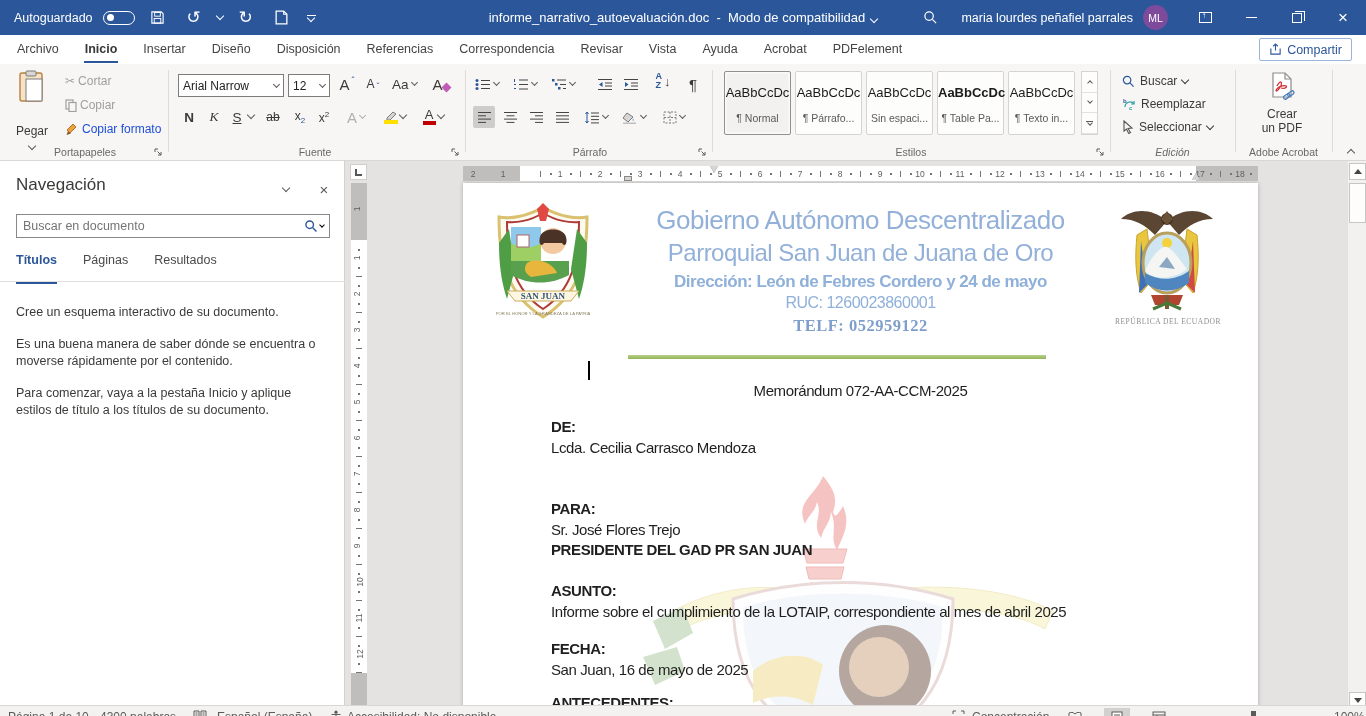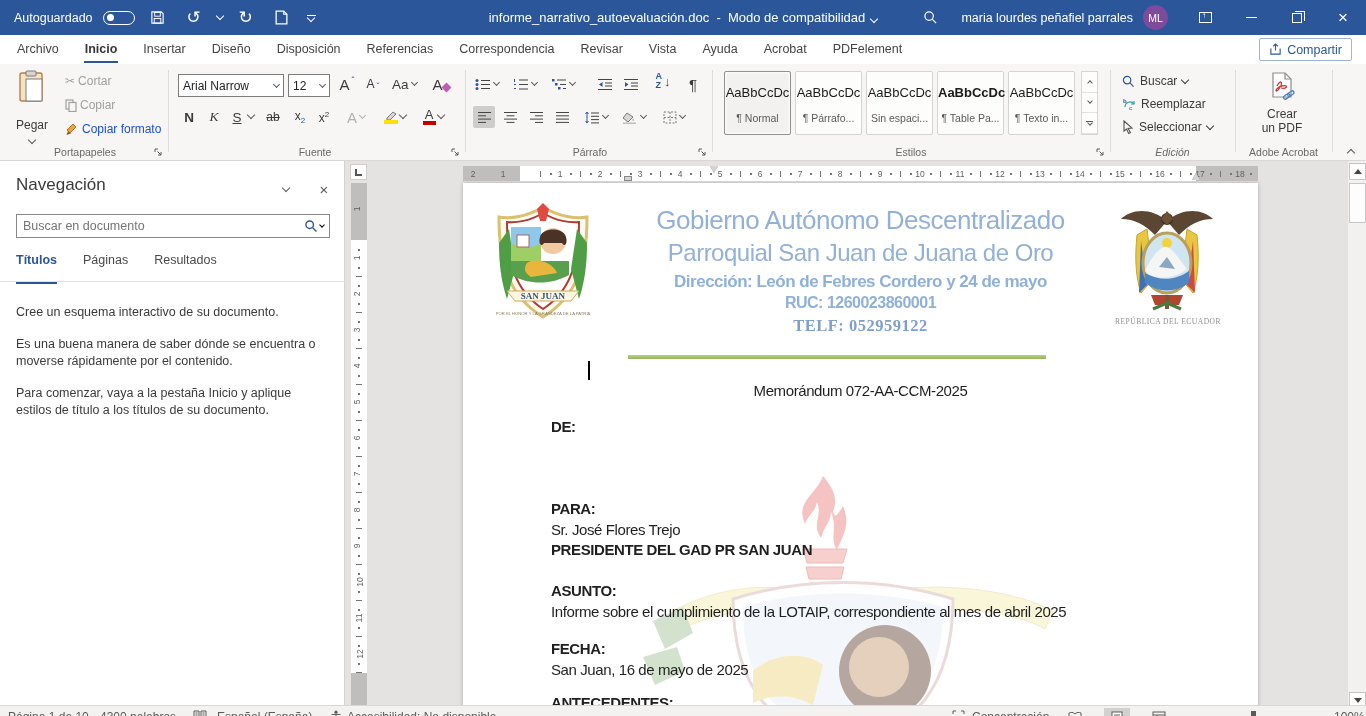--- a/index.html
+++ b/index.html
@@ -38,21 +38,21 @@
 
   
   .ribbon { position:absolute; left:0; top:64px; width:1366px; height:97px; background:#f7f6f5; border-bottom:1px solid #d8d7d6; z-index:48; }
   .rdiv { position:absolute; top:6px; height:82px; border-left:1px solid #dddcdb; }
   .grp-label { position:absolute; top:82px; font-size:10.5px; color:#6a6866; text-align:center; }
   .launcher { position:absolute; top:83px; width:11px; height:11px; cursor:pointer; }
   .launcher svg { display:block; }
   .rib-icon-btn { position:absolute; display:flex; align-items:center; gap:3px; font-size:12px; color:#1d4ed8; cursor:pointer; padding:2px 3px; border-radius:2px; }
   .rib-icon-btn.disabled { color:#a19f9d; cursor:default; }
   .big-paste { position:absolute; left:10px; top:6px; width:44px; height:88px; text-align:center; cursor:pointer; font-size:12px; color:#3b3a39; }
-  .big-paste .lbl { margin-top:11px; }
+  .big-paste .lbl { margin-top:17px; }
   .big-paste .chev { border-color:#5a5a5a; margin-top:4px; }
   .ibtn { position:absolute; height:22px; min-width:22px; display:flex; align-items:center; justify-content:center; cursor:pointer; border-radius:2px; color:#3b3a39; font-size:13.5px; gap:2px; }
   .ibtn .chev { border-color:#5a5a5a; width:5px; height:5px; margin-left:1px; }
   .ibtn.active { background:#cfcdcc; }
   .combo { position:absolute; height:23px; background:#fff; border:1px solid #7e7c7a; display:flex; align-items:center; font-size:12px; color:#222; padding:0 4px; cursor:pointer; }
   .combo .chev { position:absolute; right:4px; border-color:#5a5a5a; width:5px; height:5px; }
   .bld { font-weight:bold; } .itl { font-style:italic; font-family:"Liberation Serif",serif; }
   .undl { text-decoration:underline; } .strk { text-decoration:line-through; }
   .subsup { font-size:12px; } .subsup sub,.subsup sup { color:#2b579a; font-size:8px; }
   .caret-up,.caret-dn { color:#2b579a; font-size:9px; position:relative; top:-4px; }
@@ -101,21 +101,21 @@
   .mk { position:absolute; width:0; height:0; z-index:16; cursor:pointer; }
   .mk-fl { left:710px; top:166px; border-left:4.5px solid transparent; border-right:4.5px solid transparent; border-top:7px solid #d6d4d2; filter:drop-shadow(0 0 0.5px #777); }
   .mk-lb { left:624px; top:176px; width:8px; height:5px; background:#d6d4d2; border:1px solid #8a8886; }
   .mk-rt { left:1192px; top:173px; border-left:4.5px solid transparent; border-right:4.5px solid transparent; border-bottom:7px solid #d6d4d2; filter:drop-shadow(0 0 0.5px #777); }
 
   .page { position:absolute; left:463px; top:183px; width:795px; height:560px; background:#fff; box-shadow:0 0 4px rgba(0,0,0,.25); z-index:12; overflow:hidden; }
   .lh-line { position:absolute; width:100%; text-align:center; letter-spacing:-0.5px; }
   .lh1 { top:22px; font-size:26px; color:#92b0d8; }
   .lh2 { top:56px; font-size:24px; color:#92b0d8; }
   .lh3 { top:89px; font-size:17px; font-weight:bold; color:#8fb0d9; }
-  .lh4 { top:111px; font-size:16px; font-weight:bold; color:#8fb0d9; }
+  .lh4 { top:111px; font-size:16px; font-weight:normal; color:#8fb0d9; }
   .lh5 { top:133px; font-size:16.5px; font-weight:bold; color:#7f9ecb; font-family:"Liberation Serif",serif; letter-spacing:0.5px; }
   .lh6 { top:155px; font-size:15.5px; font-weight:bold; color:#90abd1; font-family:"Liberation Serif",serif; letter-spacing:0.5px; }
   .green-bar { position:absolute; left:165px; top:172px; width:418px; height:4px; background:linear-gradient(#b8cf8e,#94b455); }
   .logo-sj { position:absolute; left:24px; top:20px; }
   .logo-ec { position:absolute; left:652px; top:22px; }
   .ec-caption { position:absolute; left:610px; top:134px; width:190px; text-align:center; font-size:7.5px; color:#8f8f8f; font-family:"Liberation Serif",serif; letter-spacing:0.5px; }
   .cursor-caret { position:absolute; left:125px; top:178px; width:1.5px; height:19px; background:#000; animation:blink 1s steps(1) infinite; }
   @keyframes blink { 50% { opacity:0; } }
   .memo-title { position:absolute; top:199px; width:100%; text-align:center; font-size:15px; color:#1f1f1f; letter-spacing:-0.4px; }
   .dfield { position:absolute; left:88px; font-size:15px; color:#1f1f1f; line-height:20.5px; letter-spacing:-0.4px; }
@@ -740,20 +740,21 @@
     <path d="M38 104l14-6 14 6" fill="none" stroke="#4a7a3a" stroke-width="3"></path>
   </svg>
   <div class="ec-caption">REPÚBLICA DEL ECUADOR</div>
 
   <span class="cursor-caret"></span>
 
   <div class="memo-title">Memorándum 072-AA-CCM-2025</div>
 
   <div class="dfield f0">
     <div class="flabel">DE:</div>
+    <div>Lcda. Cecilia Carrasco Mendoza</div>
   </div>
   <div class="dfield f1">
     <div class="flabel">PARA:</div>
     <div>Sr. José Flores Trejo</div>
     <div class="fbold">PRESIDENTE DEL GAD PR SAN JUAN</div>
   </div>
   <div class="dfield f2">
     <div class="flabel">ASUNTO:</div>
     <div>Informe sobre el cumplimiento de la LOTAIP, correspondiente al mes de abril 2025</div>
   </div>

